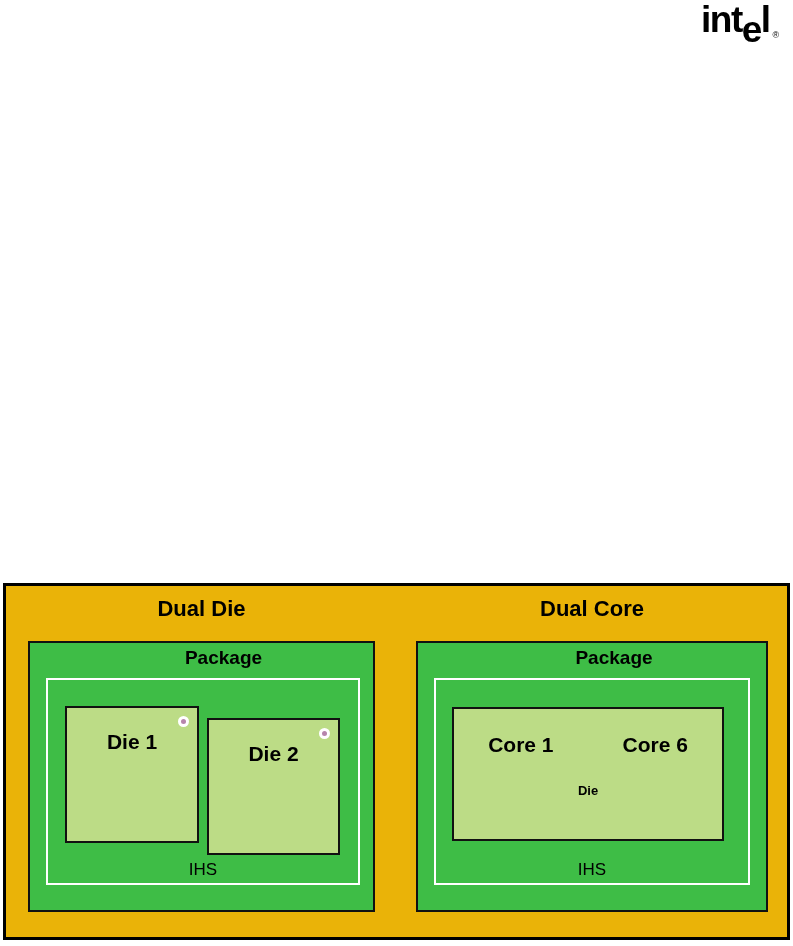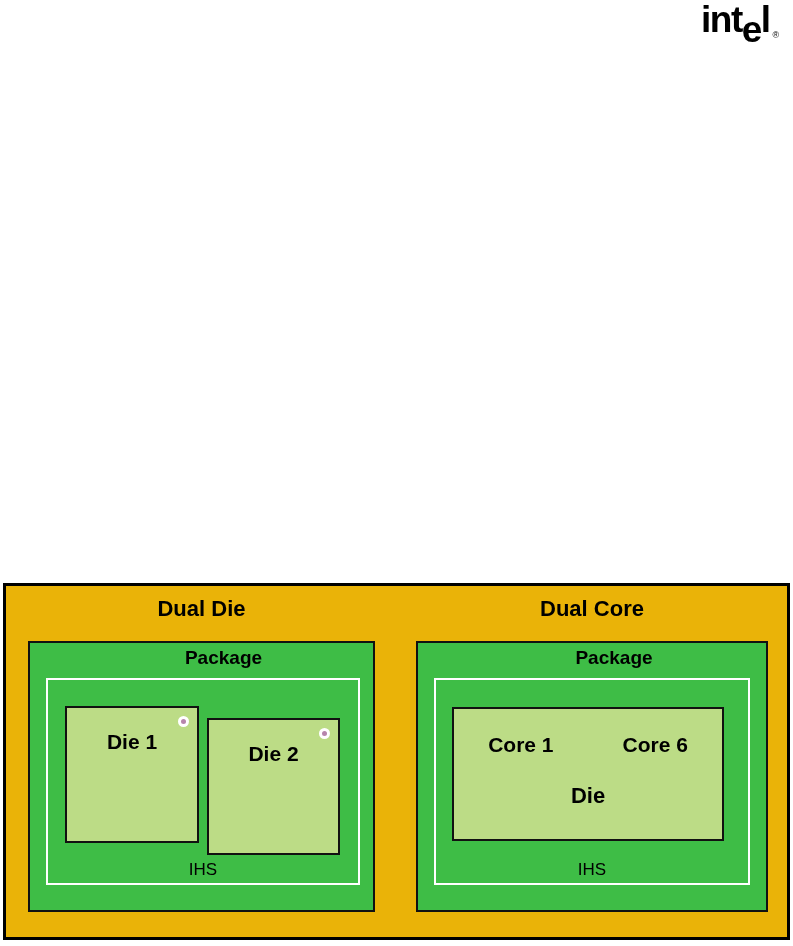--- a/index.html
+++ b/index.html
@@ -67,21 +67,21 @@
     position:absolute;top:8px;right:8px;width:11px;height:11px;border-radius:50%;
     background:#ffffff;display:flex;align-items:center;justify-content:center;
   }
   .marker-dot{width:5px;height:5px;border-radius:50%;background:#b685ac;}
   .core-row{
     position:absolute;top:24px;left:0;width:100%;display:flex;
     justify-content:center;gap:69px;font-size:21px;font-weight:700;
   }
   .die-center-label{
     position:absolute;top:74px;left:0;width:100%;text-align:center;
-    font-size:22px;font-weight:700;
+    font-size:13px;font-weight:700;
   }
 </style>
 </head>
 <body>
 
 <div class="logo">
   <span>int</span><span class="e">e</span><span>l</span><span class="reg">®</span>
 </div>
 
 <div class="figure">

